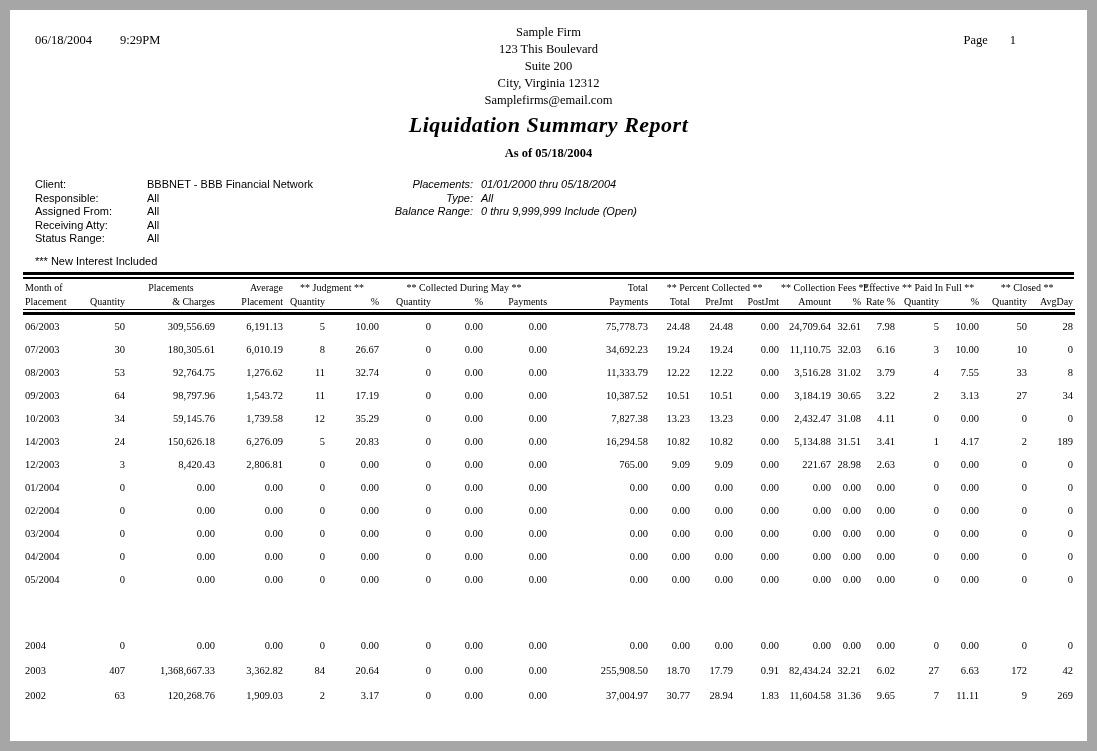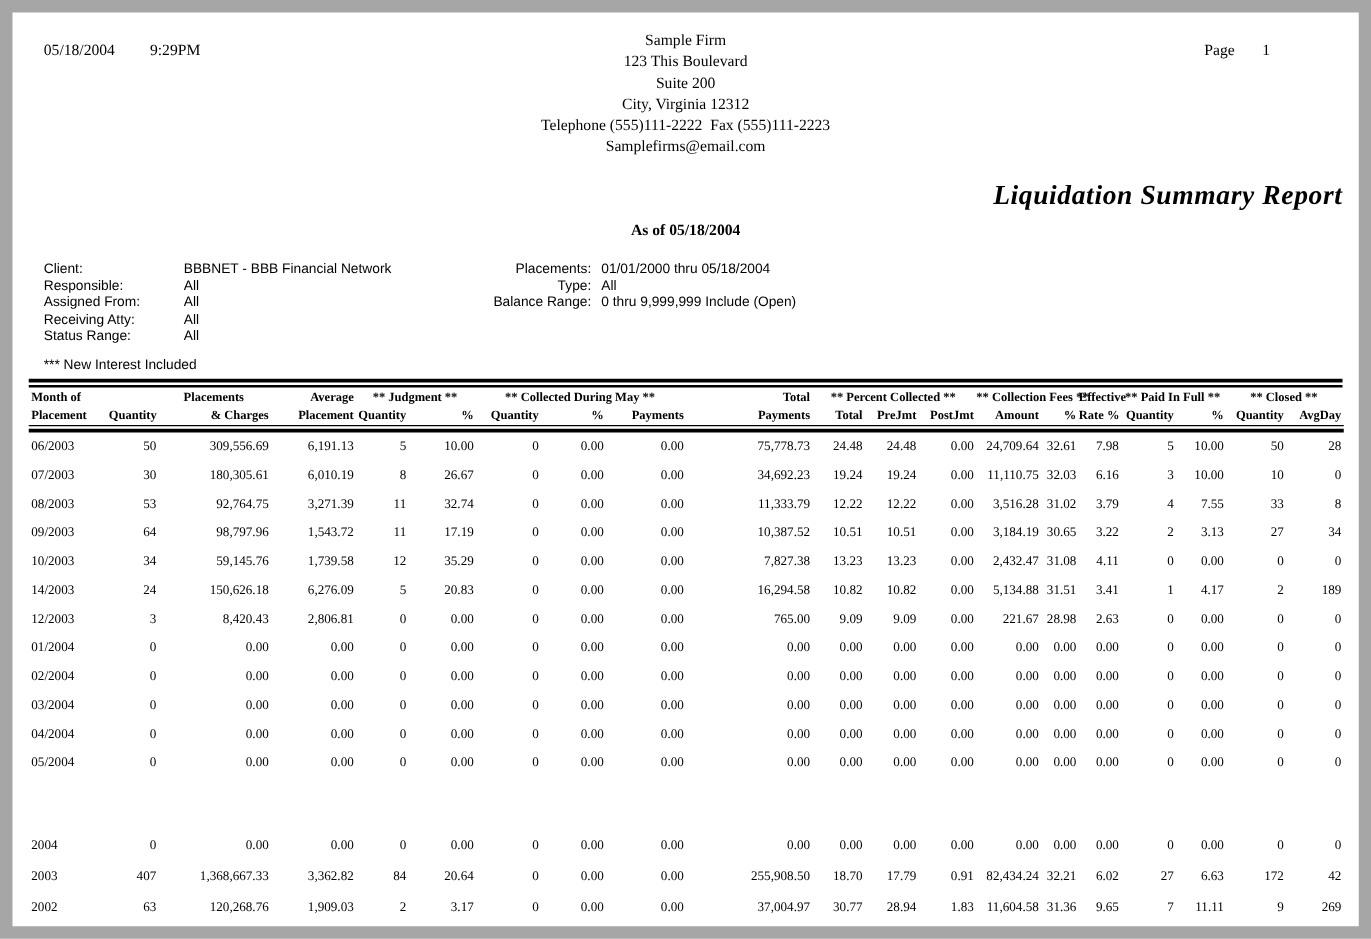--- a/index.html
+++ b/index.html
@@ -18,33 +18,33 @@
     overflow:hidden;
   }
   
   .page-header { display:flex; width:100%; font-size:12.5px; }
   .ph-left { width:240px; display:flex; gap:28px; padding-left:12px; padding-top:9px; }
   .ph-center { flex:1; text-align:center; line-height:17px; }
   .ph-right { width:240px; text-align:right; padding-right:58px; padding-top:9px; }
   .ph-right .pgnum { display:inline-block; margin-left:22px; }
 
   .report-title {
-    text-align:right; font-size:22px; font-weight:bold; font-style:italic;
-    margin-top:17px; letter-spacing:0.5px;
+    text-align:center; font-size:22px; font-weight:bold; font-style:italic;
+    margin-top:3px; letter-spacing:0.5px;
   }
   .as-of { text-align:center; font-size:12.5px; font-weight:bold; margin-top:8px; }
 
   
   .criteria {
     display:flex; margin-top:17px;
     font-family:"Liberation Sans","DejaVu Sans",sans-serif;
     font-size:11px; line-height:13.5px;
   }
   .crit-left { width:360px; padding-left:12px; }
-  .crit-right { width:480px; }
+  .crit-right { width:480px;font-style:italic; }
   .crit-row { display:flex; }
   .crit-left .crit-label { width:102px; }
   .crit-left .crit-value { flex:1;padding-left:10px; }
   .crit-right .crit-label { width:90px; text-align:right; }
   .crit-right .crit-value { padding-left:8px; }
   .crit-note {
     font-family:"Liberation Sans","DejaVu Sans",sans-serif;
     font-size:11px; margin-top:9px; padding-left:12px;
   }
 
@@ -52,51 +52,48 @@
   .rule-a { margin-top:5px; border-top:3px solid #000; border-bottom:2px solid #000; height:7px; }
   .rule-b-cell { padding:0 !important; height:6px !important; }
   .rule-b { border-top:1px solid #000; border-bottom:3px solid #000; height:6px; }
 
   
   table.report {
     width:1051px; table-layout:fixed; border-collapse:collapse;
     margin-top:2px;
   }
   table.report th {
-    font-size:10px; font-weight:bold; white-space:nowrap; overflow:visible;
+    font-size:10px; font-weight:normal; white-space:nowrap; overflow:visible;
     padding:1px 2px 1px 0; height:14px;
   }
   table.report td {
     font-size:10.5px; white-space:nowrap; overflow:visible;
     padding:0 2px 0 0; height:23px; vertical-align:middle;
   }
   table.report .al { text-align:left; padding-left:2px; }
   table.report .ar { text-align:right; }
   table.report .ac { text-align:center; }
   tr.spacer td { height:42px !important; }
   tr.summary td { height:25px; }
 </style>
 </head>
 <body>
 
 <div class="page">
 
   <div class="page-header">
     <div class="ph-left">
-      <span>05/18/2004</span>
+      <span>06/18/2004</span>
       <span>9:29PM</span>
     </div>
     <div class="ph-center">
       <div>Sample Firm</div>
       <div>123 This Boulevard</div>
       <div>Suite 200</div>
       <div>City, Virginia 12312</div>
-      <div>
-        <span>Telephone (555)111-2222</span>&nbsp;&nbsp;<span>Fax (555)111-2223</span>
-      </div>
       <div>Samplefirms@email.com</div>
     </div>
     <div class="ph-right">
       <span>Page</span><span class="pgnum">1</span>
     </div>
   </div>
 
   <div class="report-title">Liquidation Summary Report</div>
   <div class="as-of">As of 05/18/2004</div>
 
@@ -251,21 +248,21 @@
           <td class="ar">6.16</td>
           <td class="ar">3</td>
           <td class="ar">10.00</td>
           <td class="ar">10</td>
           <td class="ar">0</td>
         </tr>
         <tr>
           <td class="al">08/2003</td>
           <td class="ar">53</td>
           <td class="ar">92,764.75</td>
-          <td class="ar">3,271.39</td>
+          <td class="ar">1,276.62</td>
           <td class="ar">11</td>
           <td class="ar">32.74</td>
           <td class="ar">0</td>
           <td class="ar">0.00</td>
           <td class="ar">0.00</td>
           <td class="ar">11,333.79</td>
           <td class="ar">12.22</td>
           <td class="ar">12.22</td>
           <td class="ar">0.00</td>
           <td class="ar">3,516.28</td>

